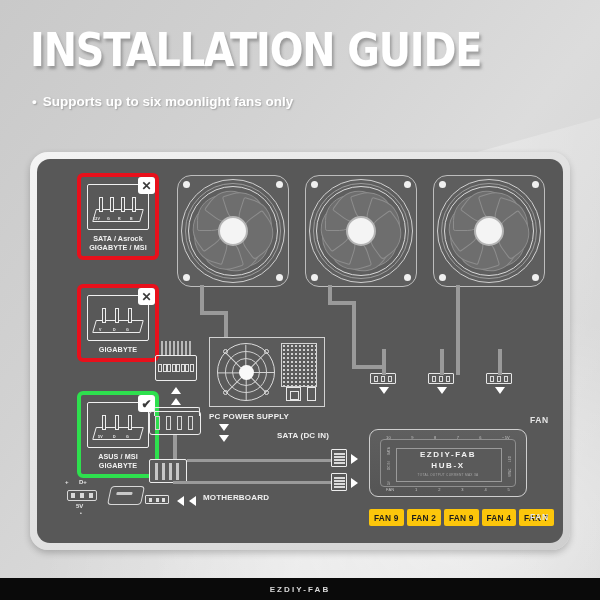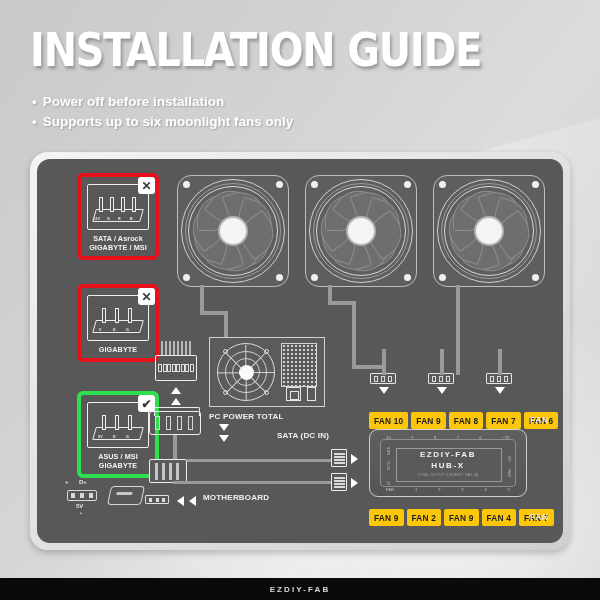--- a/index.html
+++ b/index.html
@@ -329,21 +329,20 @@
 </style>
 </head>
 <body>
 
 <div id="root">
   <div class="bg"></div>
   <div class="bg-sheen"></div>
 
   <div class="title">INSTALLATION GUIDE</div>
   <ul class="bullets">
-    <li>Power off before installation</li>
     <li>Supports up to six moonlight fans only</li>
   </ul>
 
   <div class="panel-wrap">
    <div class="panel">
 
     <div class="conn-box" style="top:14px;">
       <div class="conn-art">
         <div class="conn-frame"></div>
         <div class="hdr-base"></div>
@@ -537,21 +536,21 @@
         <div class="psu-screw" style="right:5px; top:5px;"></div>
         <div class="psu-screw" style="left:5px;  bottom:5px;"></div>
         <div class="psu-screw" style="right:5px; bottom:5px;"></div>
       </div>
       <div class="psu-vent"></div>
       <div class="psu-socket">
             <i></i>
           </div>
       <div class="psu-switch"></div>
     </div>
-    <div class="cap-label" style="left:172px; top:253px;">PC POWER TOTAL</div>
+    <div class="cap-label" style="left:172px; top:253px;">PC POWER SUPPLY</div>
     <div class="tri down" style="left:182px; top:265px;"></div>
     <div class="tri down" style="left:182px; top:276px;"></div>
 
     <div class="plug24-tail">
       <i style="left:0"></i>
           <i style="left:4px"></i>
           <i style="left:8px"></i>
           <i style="left:12px"></i>
       <i style="left:16px"></i>
           <i style="left:20px"></i>
@@ -604,27 +603,20 @@
         </div>
     <div class="sata" style="left:294px; top:314px;">
           <i></i>
           <i></i>
           <i></i>
           <i></i>
         </div>
     <div class="tri right" style="left:314px; top:295px;"></div>
     <div class="tri right" style="left:314px; top:319px;"></div>
 
-    <div class="fan-strip" style="left:332px; top:253px;">
-      <div class="fan-chip">FAN 10</div>
-      <div class="fan-chip">FAN 9</div>
-      <div class="fan-chip">FAN 8</div>
-      <div class="fan-chip">FAN 7</div>
-      <div class="fan-chip">FAN 6</div>
-    </div>
     <div class="strip-tag" style="left:493px; top:256px;">FAN</div>
 
     <div style="position:absolute; left:324px; top:242px; width:180px; height:120px;">
       <div class="hubx">
         <div class="hub-inner"></div>
         <div class="hub-bevel" style="left:26px; top:18px; width:106px; height:34px;"></div>
         <div class="hub-ports-top">
           <span>10</span>
           <span>9</span>
           <span>8</span>

